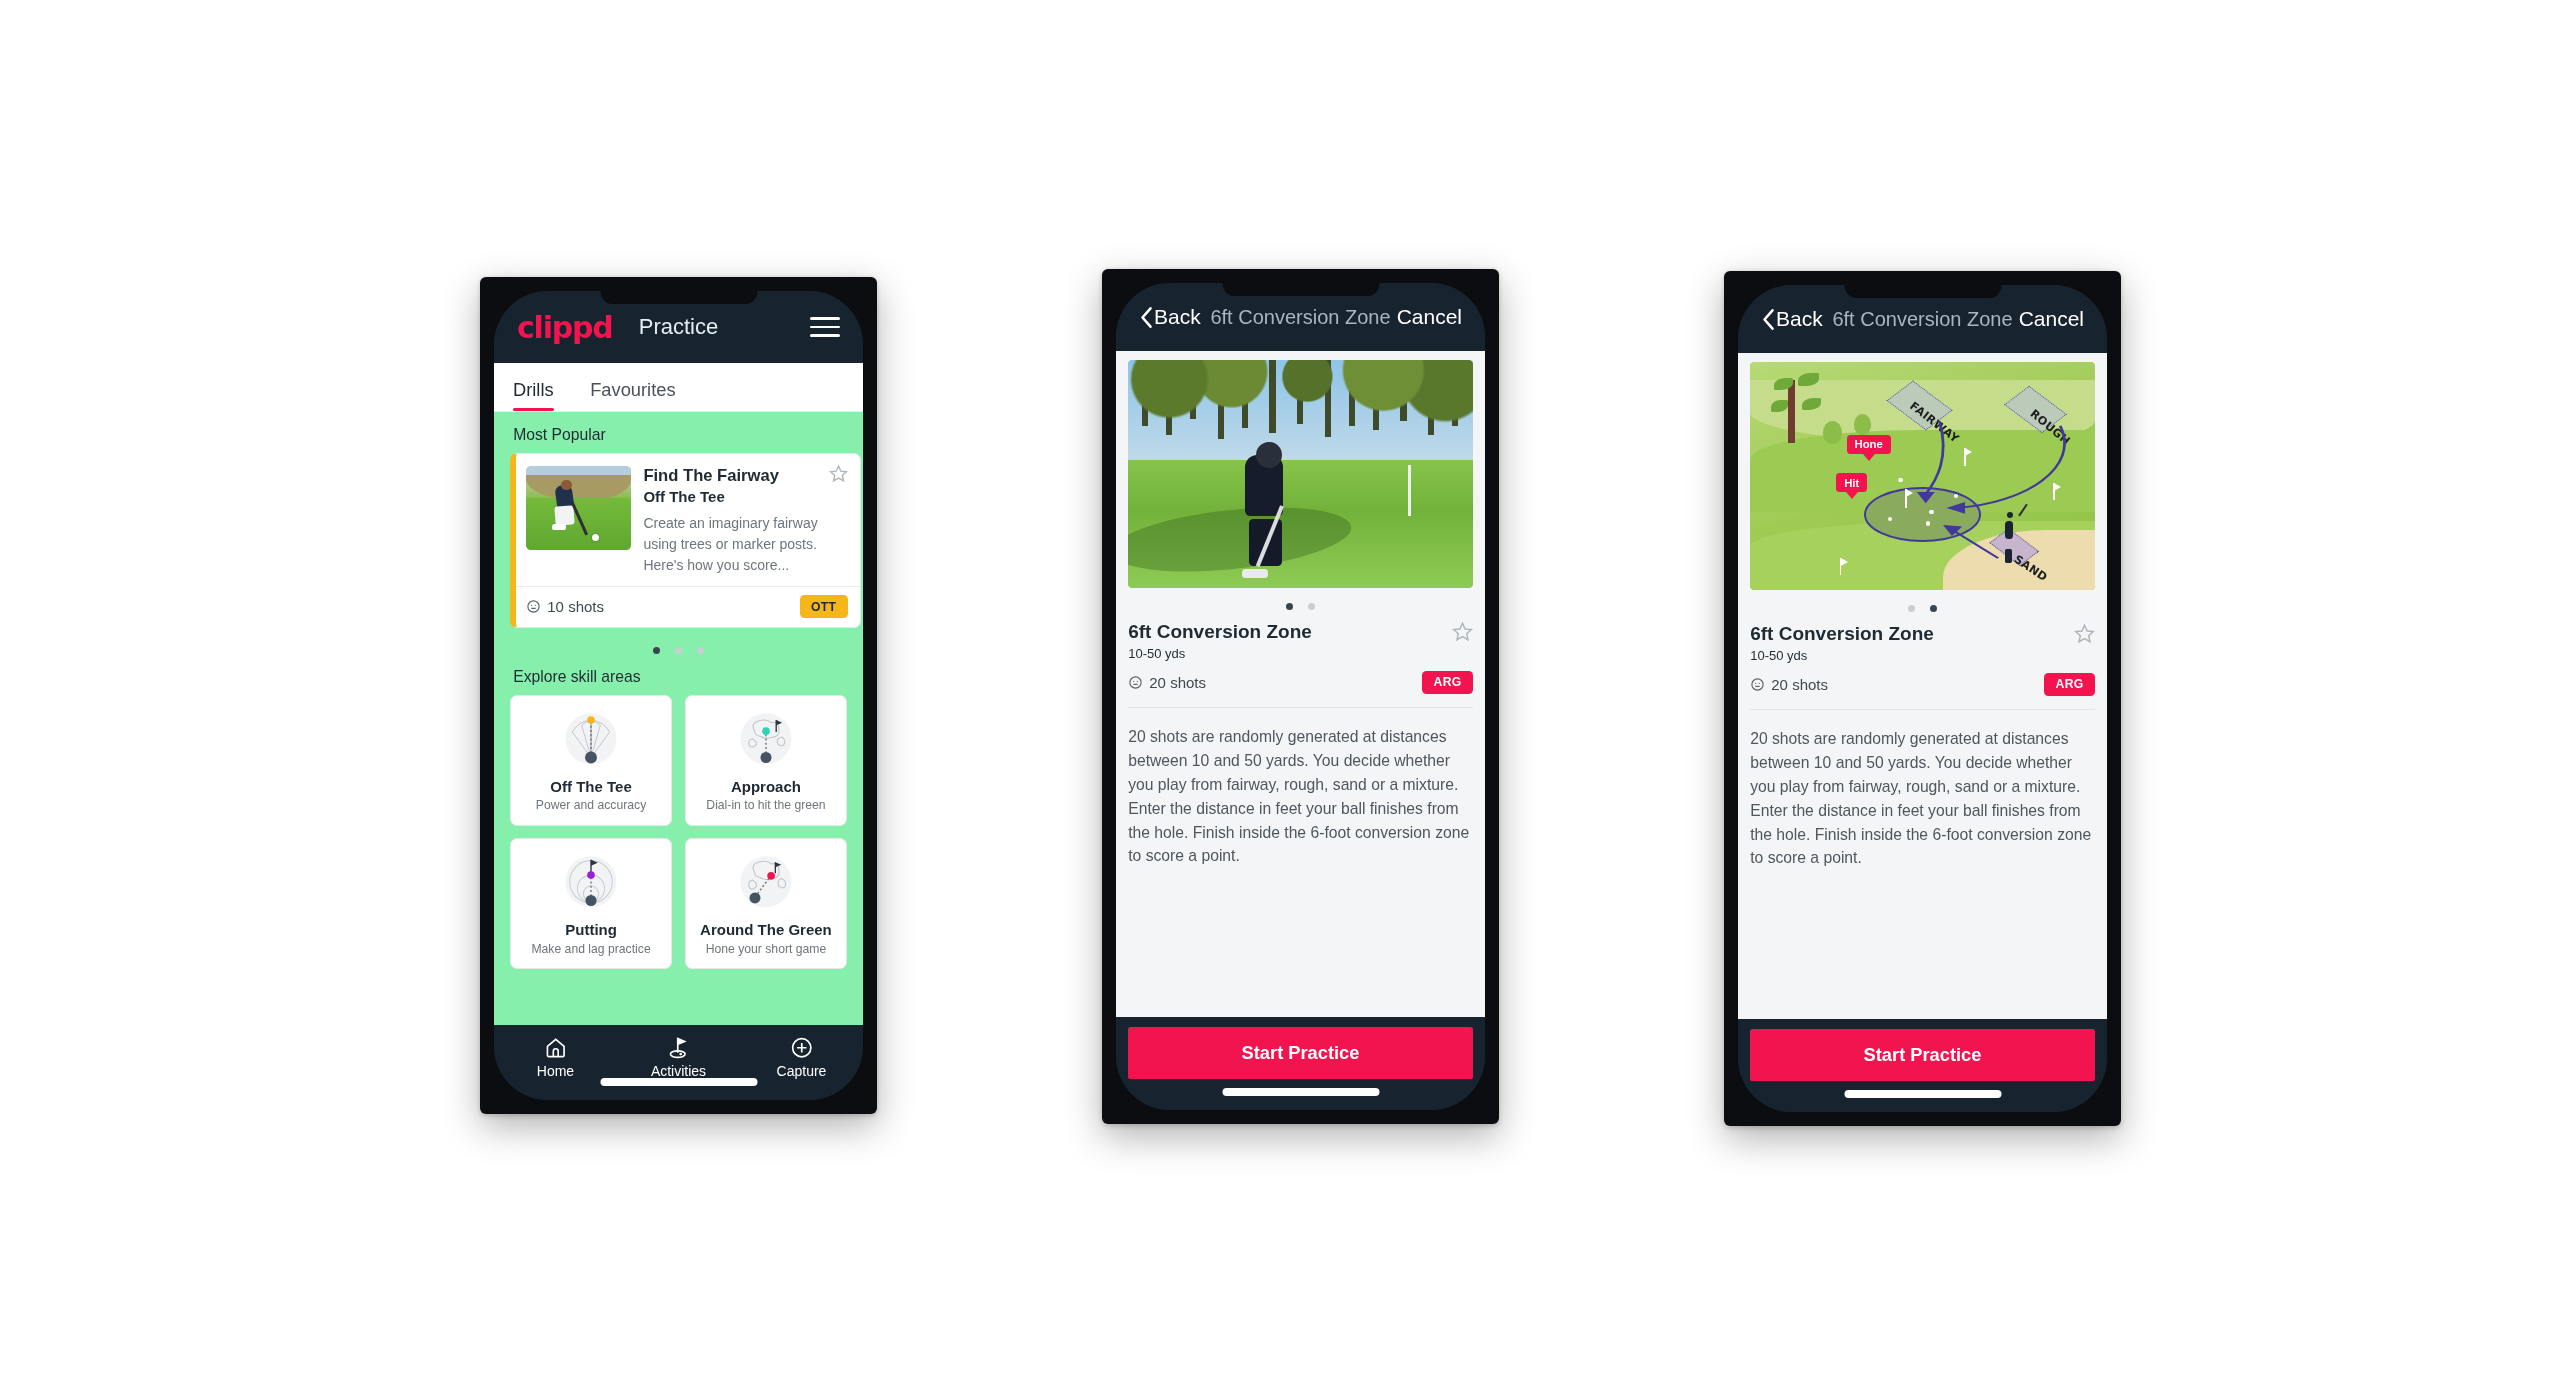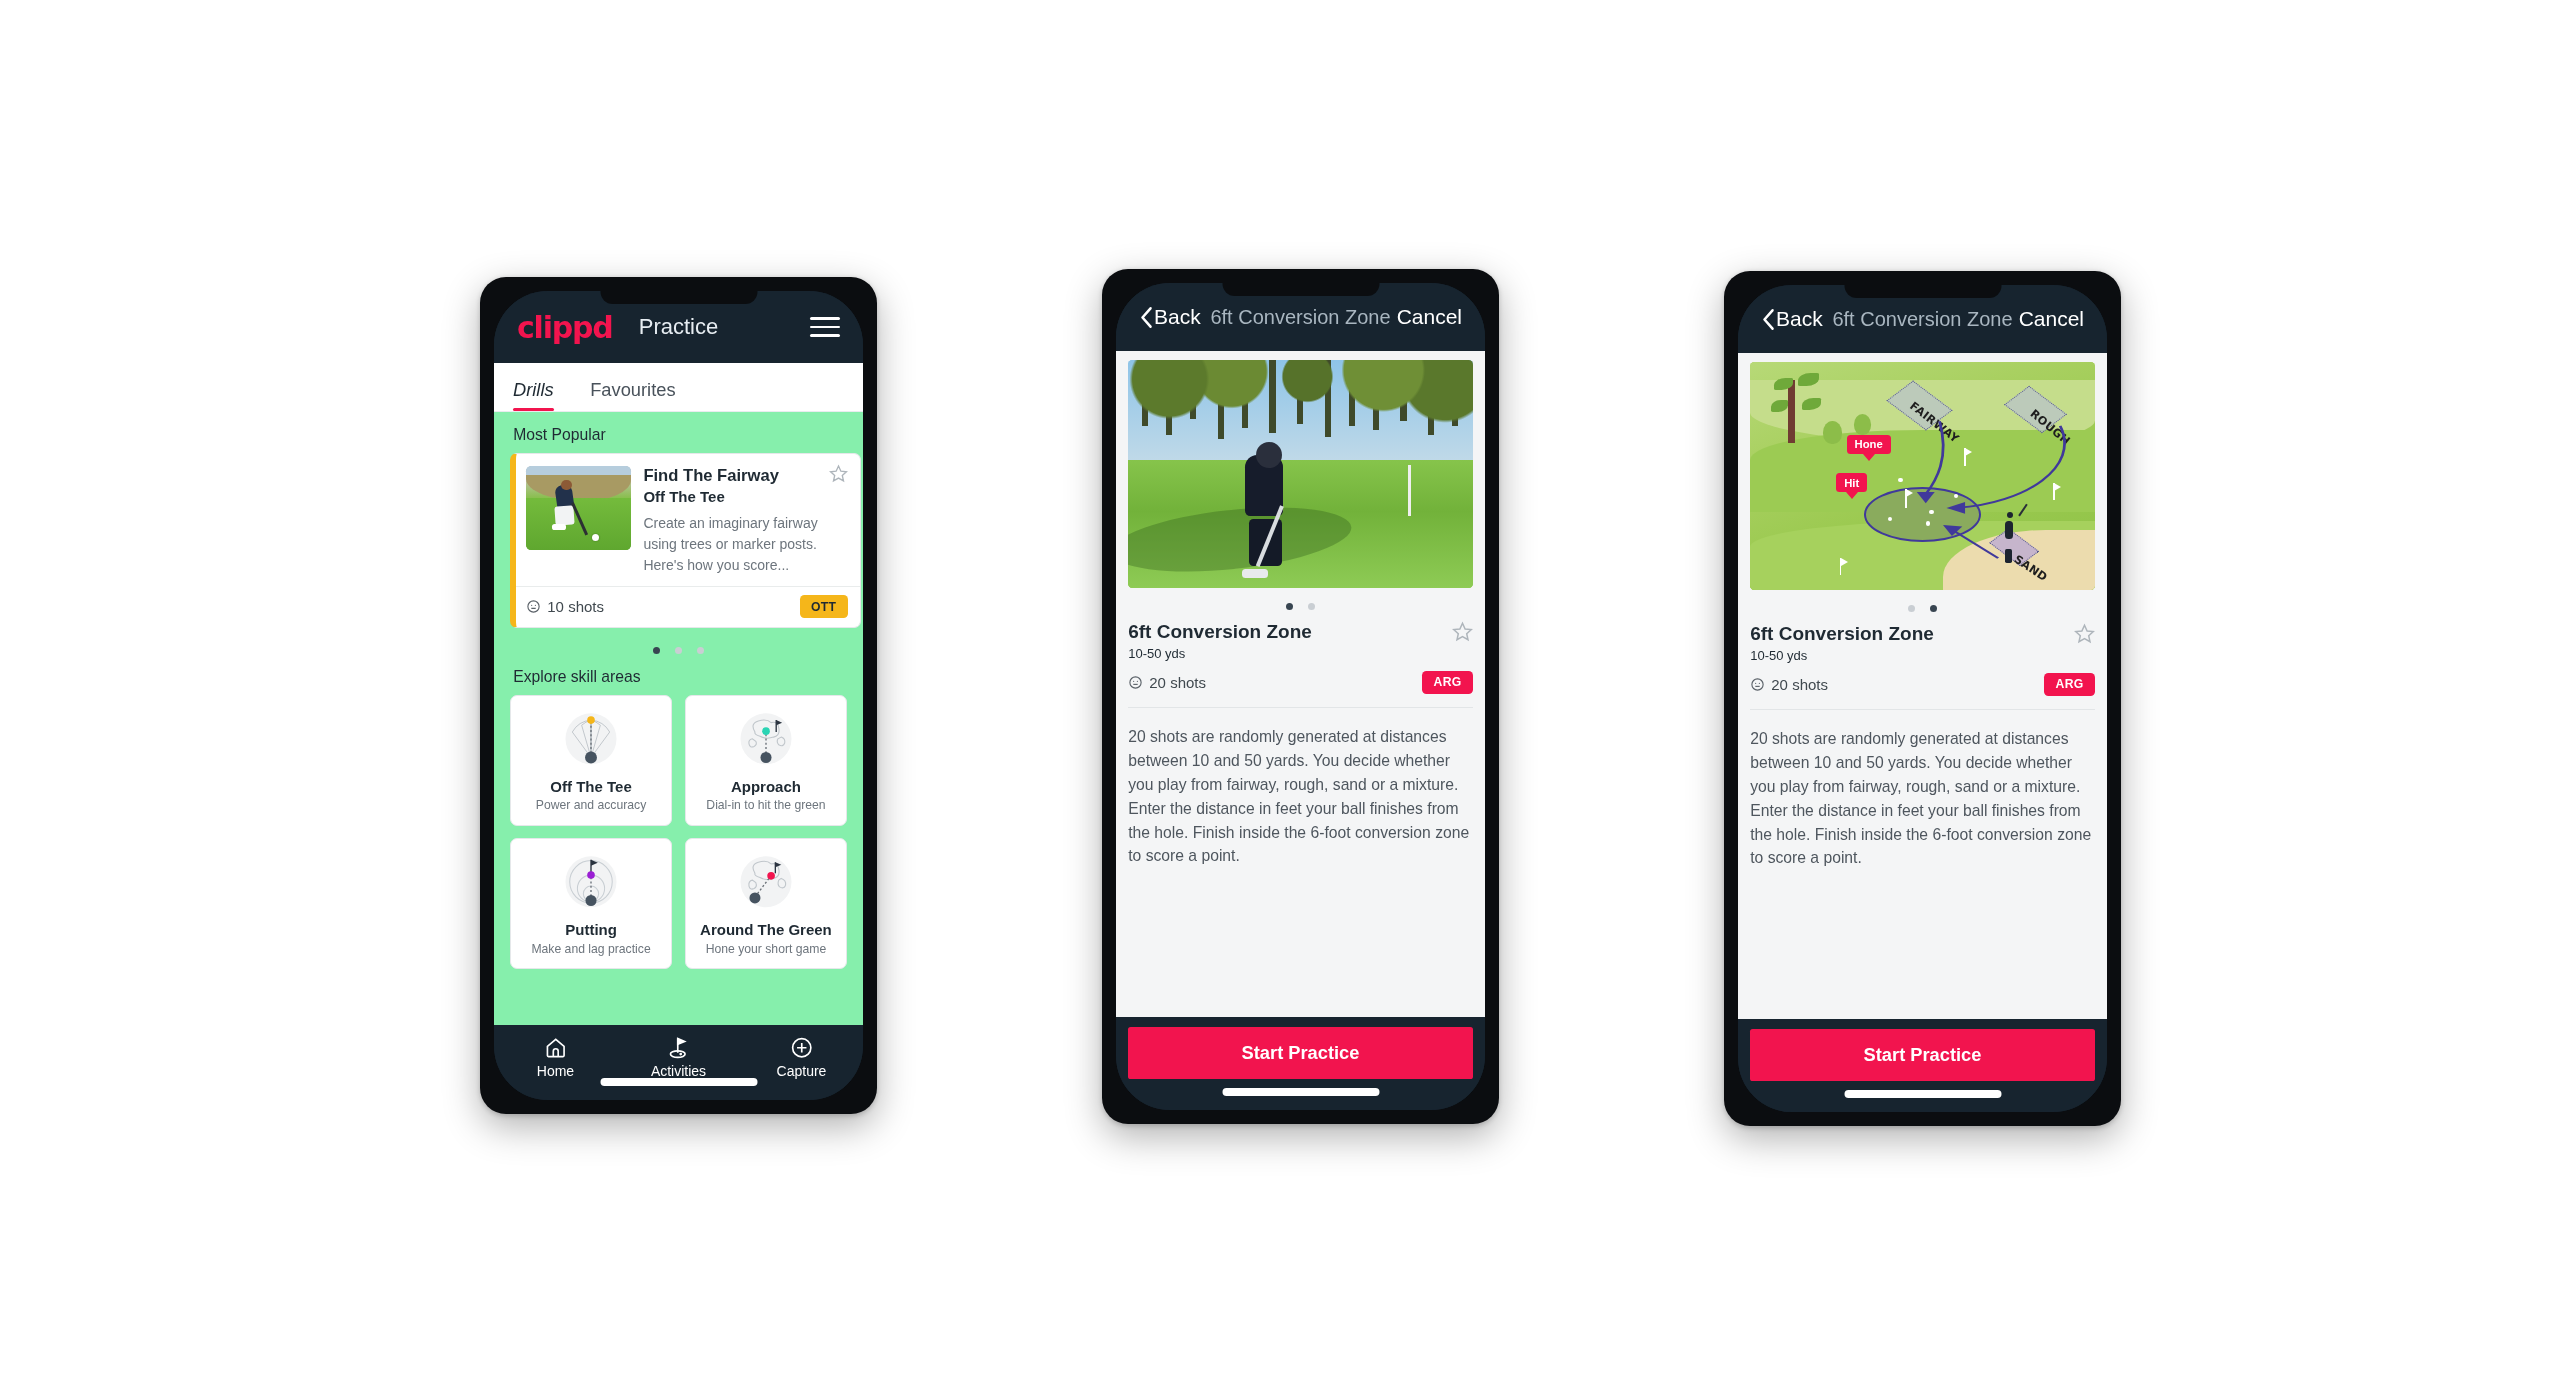--- a/index.html
+++ b/index.html
@@ -11,21 +11,21 @@
   }
   .stage {
     position: relative;
     width: 2576px; height: 1387px;
     background: #ffffff;
   }
 
   
   .phone {
     position: absolute;
-    border-radius: 26px;
+    border-radius: 6px;
     background: #0b0d10;
     padding: 14px;
     box-shadow: 0 12.2px 37px rgba(0,0,0,0.30), 0 1.7px 5.2px rgba(0,0,0,0.18);
   }
   .phone-inner {
     position: relative;
     width: 100%; height: 100%;
     border-radius: 54px;
     background: #17242f;
     overflow: hidden;
@@ -90,21 +90,21 @@
     height: 49px;
     flex: 0 0 auto;
     border-bottom: 0.9px solid #e9ecef;
   }
   .tab {
     font-size: 18.3px; color: #49525b;
     padding: 0 12.2px 10.5px 0;
     margin-right: 24.4px;
     position: relative;
   }
-  .tab.active { color: #1f2a33; font-style: italic; }
+  .tab.active { color: #1f2a33; }
   .tab.active::after {
     content: ""; position: absolute;
     left: 0; right: 12.2px; bottom: 0;
     height: 3.5px; background: #f2144e; border-radius: 1.7px;
   }
 
   .p1-body {
     flex: 1 1 auto;
     background: #86efac;
     overflow: hidden;

